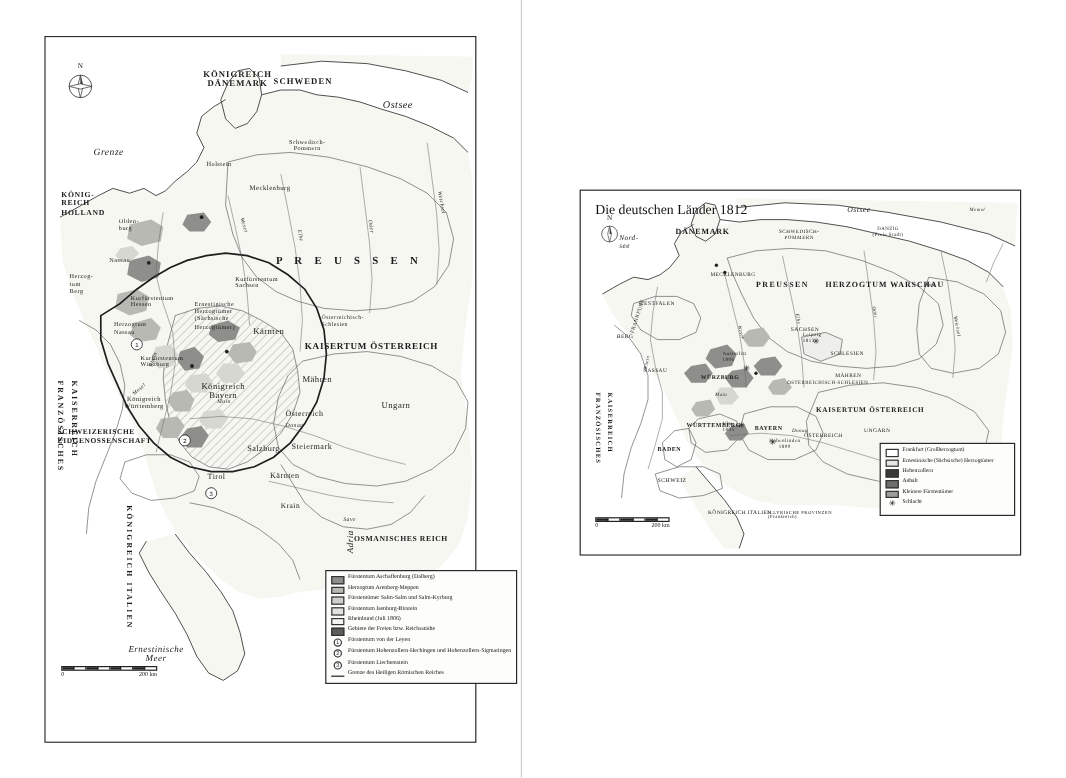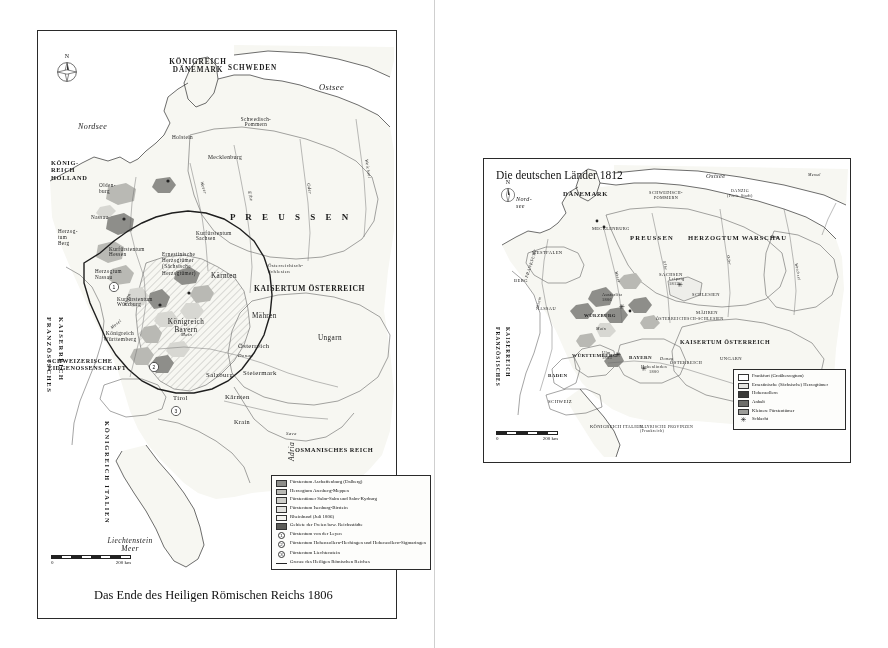--- a/index.html
+++ b/index.html
@@ -270,24 +270,24 @@
     <div class="compass" style="left:18px; top:30px; width:22px; height:22px;">
       <div class="n">N</div>
       <svg width="22" height="22" viewBox="0 0 22 22">
         <circle cx="11" cy="11" r="9.4" fill="none" stroke="#333" stroke-width=".7"></circle>
         <path d="M11 1.6 L13.2 11 L11 20.4 L8.8 11 Z" fill="#fff" stroke="#333" stroke-width=".6"></path>
         <path d="M11 1.6 L13.2 11 L11 11 Z" fill="#333"></path>
         <path d="M1.6 11 L11 8.8 L20.4 11 L11 13.2 Z" fill="#fff" stroke="#333" stroke-width=".6"></path>
       </svg>
     </div>
 
-    <div class="lbl it" style="left:40px; top:92px; font-size:8px;">Nordsee</div>
+    <div class="lbl it" style="left:40px; top:92px; font-size:8px;">Grenze</div>
     <div class="lbl it" style="left:281px; top:52px; font-size:8.5px;">Ostsee</div>
     <div class="lbl it rot90" style="left:250px; top:430px; font-size:7.5px; transform:rotate(-90deg);">Adria</div>
-    <div class="lbl it" style="left:62px; top:506px; font-size:7.5px; white-space:normal; width:60px; text-align:center;">Liechtenstein Meer</div>
+    <div class="lbl it" style="left:62px; top:506px; font-size:7.5px; white-space:normal; width:60px; text-align:center;">Ernestinische Meer</div>
 
     <div class="lbl bk ctr" style="left:160px; top:28px; font-size:7.2px; letter-spacing:.9px;">KÖNIGREICH<br>DÄNEMARK</div>
     <div class="lbl bk" style="left:190px; top:34px; font-size:7.2px; letter-spacing:.9px;">SCHWEDEN</div>
     <div class="lbl ctr" style="left:218px; top:86px; font-size:5.1px; text-align:center;">Schwedisch-<br>Pommern</div>
     <div class="lbl" style="left:134px; top:104px; font-size:5.3px;">Holstein</div>
     <div class="lbl" style="left:170px; top:124px; font-size:5.6px;">Mecklenburg</div>
 
     <div class="lbl sp2" style="left:192px; top:182px; font-size:9px; font-weight:bold;">P R E U S S E N</div>
 
     <div class="lbl bk" style="left:13px; top:128px; font-size:6.4px; letter-spacing:.6px; line-height:1.15;">KÖNIG-<br>REICH<br>HOLLAND</div>
@@ -389,21 +389,20 @@
     <div class="legend-row">
       <span class="sw circ">3</span>
       <span class="legend-txt">Fürstentum Liechtenstein</span>
     </div>
     <div class="legend-row">
       <span class="sw line"></span>
       <span class="legend-txt">Grenze des Heiligen Römischen Reiches</span>
     </div>
   </div>
 
-  <div class="title" id="title-left">Das Ende des Heiligen Römischen Reichs 1806</div>
 </div>
 
 <div class="map-frame" id="map-right">
   <div class="map-inner">
 
     <svg width="366" height="303" viewBox="0 0 366 303">
       <rect class="sea" x="0" y="0" width="366" height="303"></rect>
 
       <path class="land" d="
         M 18,86 L 32,78 L 44,72 L 56,74 L 66,70 L 74,64 L 82,54 L 78,44 L 84,34

